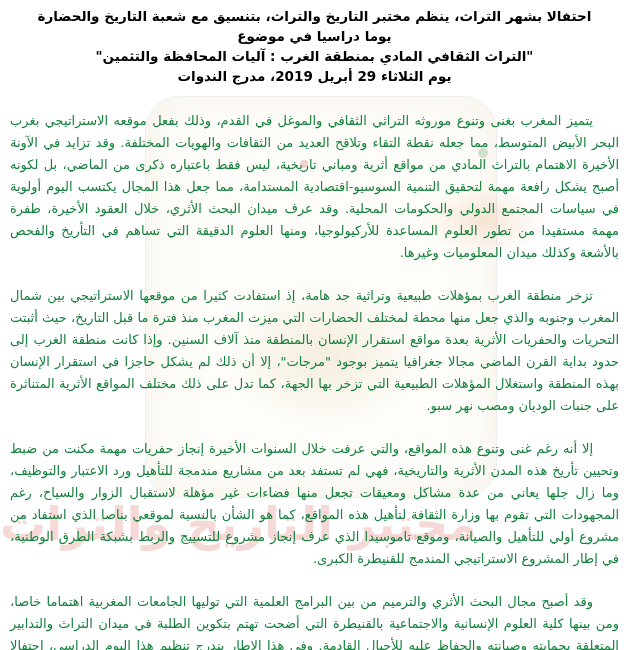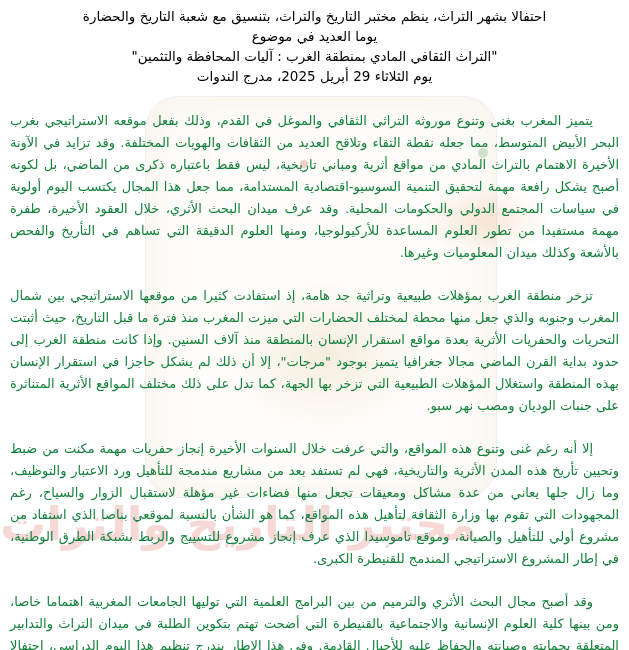--- a/index.html
+++ b/index.html
@@ -86,21 +86,21 @@
     white-space: nowrap;
   }
   
   .content {
     position: relative;
     z-index: 1;
     padding: 6px 10px 0 10px;
   }
   .header {
     text-align: center;
-    font-weight: normal;
+    font-weight: bold;
     color: #000000;
     font-size: 13.5px;
     line-height: 20px;
     margin-bottom: 24px;
   }
   .body-text p {
     margin: 0 0 21px 0;
     text-align: justify;
     text-indent: 26px;
     font-size: 13px;
@@ -118,23 +118,23 @@
     <div class="wm-blob-a"></div>
     <div class="wm-blob-b"></div>
     <div class="wm-dot-green"></div>
     <div class="wm-dot-red"></div>
     <div class="wm-arabic">مختبر التاريخ والتراث</div>
   </div>
 
   <div class="content">
     <div class="header">
       <div>احتفالا بشهر التراث، ينظم مختبر التاريخ والتراث، بتنسيق مع شعبة التاريخ والحضارة</div>
-      <div>يوما العديد في موضوع</div>
+      <div>يوما دراسيا في موضوع</div>
       <div>"التراث الثقافي المادي بمنطقة الغرب : آليات المحافظة والتثمين"</div>
-      <div>يوم الثلاثاء 29 أبريل 2025، مدرج الندوات</div>
+      <div>يوم الثلاثاء 29 أبريل 2019، مدرج الندوات</div>
     </div>
 
     <div class="body-text">
       <p>يتميز المغرب بغنى وتنوع موروثه التراثي الثقافي والموغل في القدم، وذلك بفعل موقعه الاستراتيجي بغرب البحر الأبيض المتوسط، مما جعله نقطة التقاء وتلاقح العديد من الثقافات والهويات المختلفة. وقد تزايد في الآونة الأخيرة الاهتمام بالتراث المادي من مواقع أثرية ومباني تاريخية، ليس فقط باعتباره ذكرى من الماضي، بل لكونه أصبح يشكل رافعة مهمة لتحقيق التنمية السوسيو-اقتصادية المستدامة، مما جعل هذا المجال يكتسب اليوم أولوية في سياسات المجتمع الدولي والحكومات المحلية.  وقد عرف ميدان البحث الأثري، خلال العقود الأخيرة، طفرة مهمة مستفيدا من تطور العلوم المساعدة للأركيولوجيا، ومنها العلوم الدقيقة التي تساهم في التأريخ والفحص بالأشعة وكذلك ميدان المعلوميات وغيرها.</p>
       <p>تزخر منطقة الغرب بمؤهلات طبيعية وتراثية جد هامة، إذ استفادت كثيرا من موقعها الاستراتيجي بين شمال المغرب وجنوبه والذي جعل منها محطة لمختلف الحضارات التي ميزت المغرب منذ فترة ما قبل التاريخ، حيث أثبتت التحريات والحفريات الأثرية بعدة مواقع استقرار الإنسان بالمنطقة منذ آلاف السنين. وإذا كانت منطقة الغرب إلى حدود بداية القرن الماضي مجالا جغرافيا يتميز بوجود "مرجات"، إلا أن ذلك لم يشكل حاجزا في استقرار الإنسان بهذه المنطقة واستغلال المؤهلات الطبيعية التي تزخر  بها الجهة، كما تدل على ذلك مختلف المواقع الأثرية المتناثرة على جنبات الوديان ومصب نهر سبو.</p>
       <p>إلا أنه رغم غنى وتنوع هذه المواقع، والتي عرفت خلال السنوات الأخيرة إنجاز حفريات مهمة مكنت من ضبط وتحيين  تأريخ هذه المدن الأثرية والتاريخية، فهي لم تستفد بعد من مشاريع مندمجة للتأهيل ورد الاعتبار والتوظيف، وما زال جلها يعاني من عدة مشاكل ومعيقات تجعل منها فضاءات غير مؤهلة لاستقبال الزوار والسياح، رغم المجهودات التي تقوم بها وزارة الثقافة لتأهيل هذه المواقع، كما هو الشأن بالنسبة لموقعي بناصا الذي استفاد من مشروع  أولي للتأهيل والصيانة، وموقع تاموسيدا الذي عرف إنجاز مشروع للتسييج والربط بشبكة الطرق الوطنية، في إطار المشروع الاستراتيجي المندمج للقنيطرة الكبرى.</p>
       <p>وقد أصبح مجال البحث الأثري والترميم من بين البرامج العلمية التي توليها الجامعات المغربية اهتماما خاصا، ومن بينها كلية العلوم الإنسانية والاجتماعية بالقنيطرة التي أضحت تهتم بتكوين الطلبة في ميدان التراث والتدابير المتعلقة بحمايته وصيانته والحفاظ عليه للأجيال القادمة. وفي هذا الإطار يندرج تنظيم هذا اليوم الدراسي، احتفالا بشهر التراث، لتسليط الضوء على بعض من هذه المواقع التراثية والأثرية، والتعريف بخصوصياتها ومؤهلاتها، وكذلك إجراءات الحماية التي استفادت منها، إضافة إلى  آليات وسبل صيانتها وتثمينها في أفق إدماجها في مسارات للسياحة الثقافية والإيكولوجية بالجهة. كما يسلط هذا اليوم الدراسي الضوء على الإجراءات والمساطر القانونية الجاري بها</p>
     </div>
   </div>
 

